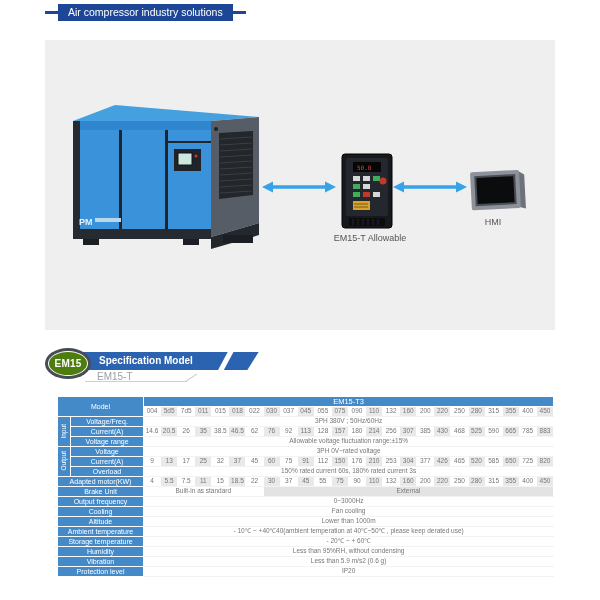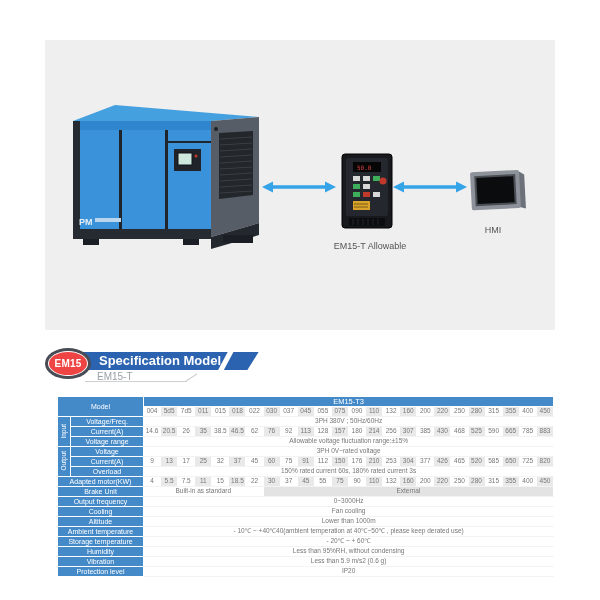--- a/index.html
+++ b/index.html
@@ -7,35 +7,35 @@
   body { font-family:"Liberation Sans", sans-serif; }
   #stage { position:relative; width:600px; height:600px; background:#fff; overflow:hidden; }
 
   
   .top-banner { position:absolute; left:45px; top:4px; display:flex; align-items:center; }
   .banner-line { width:13px; height:3px; background:#1d4796; }
   .banner-box { background:#1d4796; color:#fff; font-size:10.5px; padding:2px 10px 3px 10px; }
 
   
   .diagram { position:absolute; left:45px; top:40px; width:510px; height:290px; background:#efefef;text-decoration:underline; }
-  .dev-label { position:absolute; color:#555; text-align:center;margin-top:8px; }
+  .dev-label { position:absolute; color:#555; text-align:center; }
   .lbl-compressor { left:18px; top:260px; width:200px; font-size:10px; }
   .lbl-inverter { left:255px; top:193px; width:140px; font-size:9px; }
   .lbl-hmi { left:408px; top:177px; width:80px; font-size:9px; }
   .svg-abs { position:absolute; }
 
   
   .ribbon { position:absolute; left:45px; top:348px; width:260px; height:40px; }
   .ribbon-band { position:absolute; left:28px; top:4px; width:178px; height:18px; background:#2b63b0;
                  clip-path:polygon(0 0,100% 0,calc(100% - 16px) 100%,0 100%);
-                 color:#fff; font-weight:bold; font-size:13px; line-height:18px; padding-left:26px; }
+                 color:#fff; font-weight:bold; font-size:10px; line-height:18px; padding-left:26px; }
   .ribbon-slash { position:absolute; left:178px; top:1px; width:5px; height:25px; background:#fff; transform:rotate(28deg); }
   .ribbon-tip { position:absolute; left:186px; top:4px; width:22px; height:18px; background:#2b63b0; transform:skewX(-32deg); }
   .badge-outer { position:absolute; left:0; top:0; width:46px; height:31px; border-radius:50%; background:#474c55; }
-  .badge-inner { position:absolute; left:3px; top:3px; right:3px; bottom:3px; border-radius:50%; background:#ef4444;
+  .badge-inner { position:absolute; left:3px; top:3px; right:3px; bottom:3px; border-radius:50%; background:#4d7c0f;
                  border:1px solid #fff; color:#fff; font-weight:bold; font-size:10px;
                  display:flex; align-items:center; justify-content:center; letter-spacing:0.2px;text-align:right; }
   .ribbon-sub { position:absolute; left:52px; top:23px; font-size:10px; color:#9aa0a6; }
   .ribbon-underline { position:absolute; left:40px; top:33px; width:102px; height:1px; background:#cfcfcf; }
   .ribbon-underline-diag { position:absolute; left:140px; top:29px; width:13px; height:1px; background:#cfcfcf; transform:rotate(-33deg); }
 
   
   .spec-table-wrap { position:absolute; left:57px; top:396px; width:496px; }
   table.spec { border-collapse:collapse; table-layout:fixed; width:496px; font-size:6.5px; color:#777; }
   table.spec td { padding:0; text-align:center; height:10px; line-height:1.05; overflow:hidden; white-space:nowrap; }
@@ -44,20 +44,25 @@
   td.val { background:#fff; border:1px solid #fff; border-bottom:1px solid #f3f3f3; }
   td.val.sh { background:#e9e9e9; }
   td.val.ext { background:#e3e3e3; }
   .vert { writing-mode:vertical-rl; transform:rotate(180deg); font-size:6.5px; display:inline-block; }
 </style>
 </head>
 <body>
 
 <div id="stage">
 
+  <div class="top-banner">
+    <div class="banner-line"></div>
+    <div class="banner-box">Air compressor industry solutions</div>
+    <div class="banner-line"></div>
+  </div>
 
   <div class="diagram">
 
     <svg class="svg-abs" style="left:18px; top:55px;" width="200" height="165" viewBox="0 0 200 165">
       <polygon points="10,26 52,10 196,22 148,26" fill="#45a0e0"></polygon>
       <polygon points="148,26 196,22 196,128 148,142" fill="#575d66"></polygon>
       <polygon points="148,142 196,128 196,140 148,154" fill="#23272e"></polygon>
       <polygon points="156,38 190,36 190,100 156,104" fill="#23262b"></polygon>
       <g stroke="#3a3f46" stroke-width="1.2">
         <line x1="157" y1="44" x2="189" y2="42"></line>

